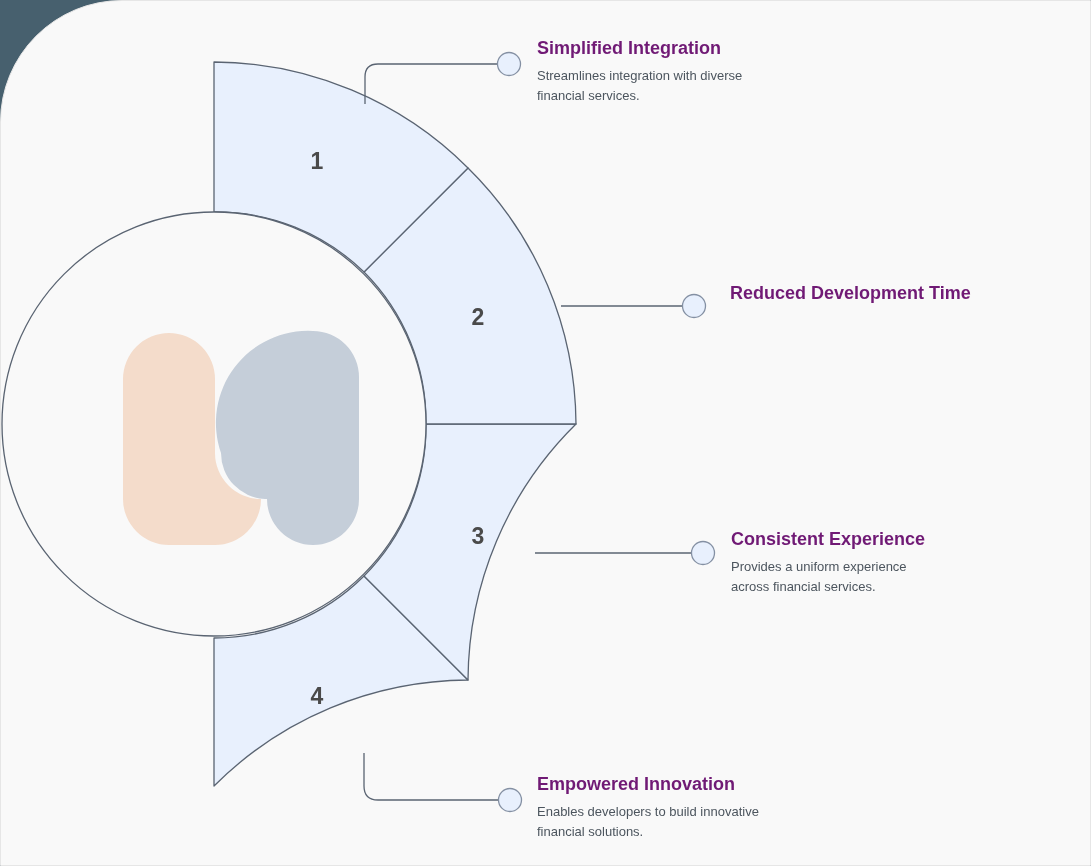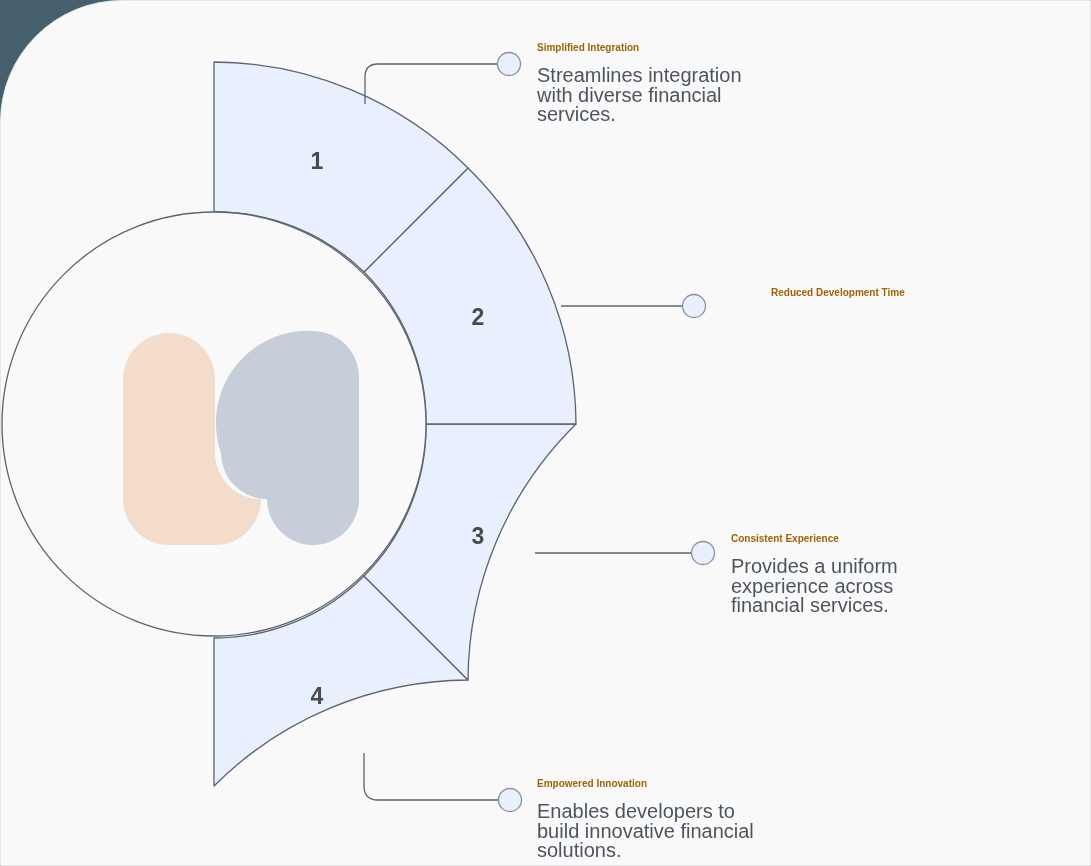--- a/index.html
+++ b/index.html
@@ -35,30 +35,30 @@
     font-family: "Liberation Sans", sans-serif;
     font-size: 23px;
     font-weight: bold;
     fill: #4a4a4a;
   }
   .callout {
     position: absolute;
   }
   .callout-title {
     font-family: "Liberation Sans", sans-serif;
-    font-size: 10px;
+    font-size: 18px;
     font-weight: bold;
-    color: #a16207;
+    color: #701a75;
     line-height: 18px;
     margin: 0 0 9px 0;
     white-space: nowrap;
   }
   .callout-desc {
     font-family: "Liberation Sans", sans-serif;
-    font-size: 20px;
+    font-size: 13px;
     font-weight: normal;
     color: #4c555e;
     line-height: 19.5px;
     margin: 0;
   }
 </style>
 </head>
 <body>
 
 <div id="canvas">
@@ -133,21 +133,21 @@
     <path d="M 363 752 L 363 785 Q 363 799 377 799 L 497 799" fill="none" stroke="#5a6472" stroke-width="1.3"></path>
     <circle cx="509" cy="799" r="11.5" fill="#e8f0fd" stroke="#8490a3" stroke-width="1.3"></circle>
 
   </svg>
 
   <div class="callout" style="left:536px; top:38px; width:240px;">
     <p class="callout-title">Simplified Integration</p>
     <p class="callout-desc">Streamlines integration with diverse financial services.</p>
   </div>
 
-  <div class="callout" style="left:770px; top:283px; width:215px;">
+  <div class="callout" style="left:729px; top:283px; width:215px;">
     <p class="callout-title">Reduced Development Time</p>
   </div>
 
   <div class="callout" style="left:730px; top:529px; width:205px;">
     <p class="callout-title">Consistent Experience</p>
     <p class="callout-desc">Provides a uniform experience across financial services.</p>
   </div>
 
   <div class="callout" style="left:536px; top:774px; width:240px;">
     <p class="callout-title">Empowered Innovation</p>

